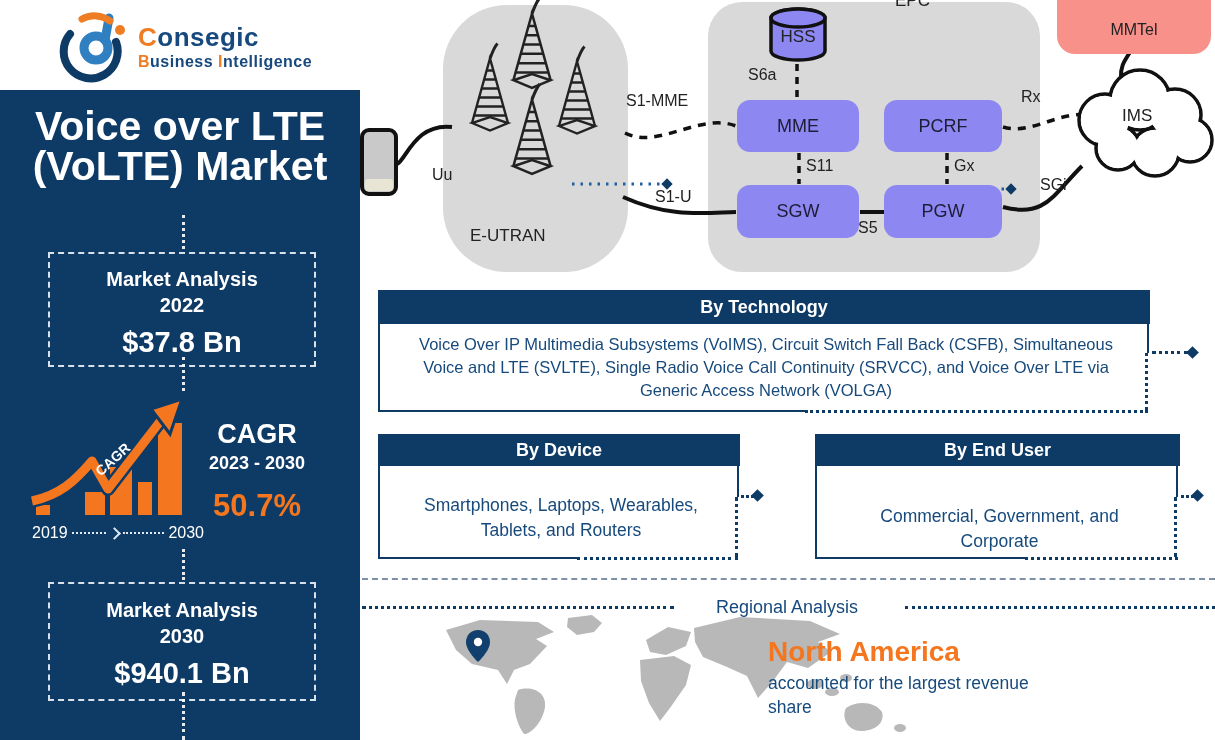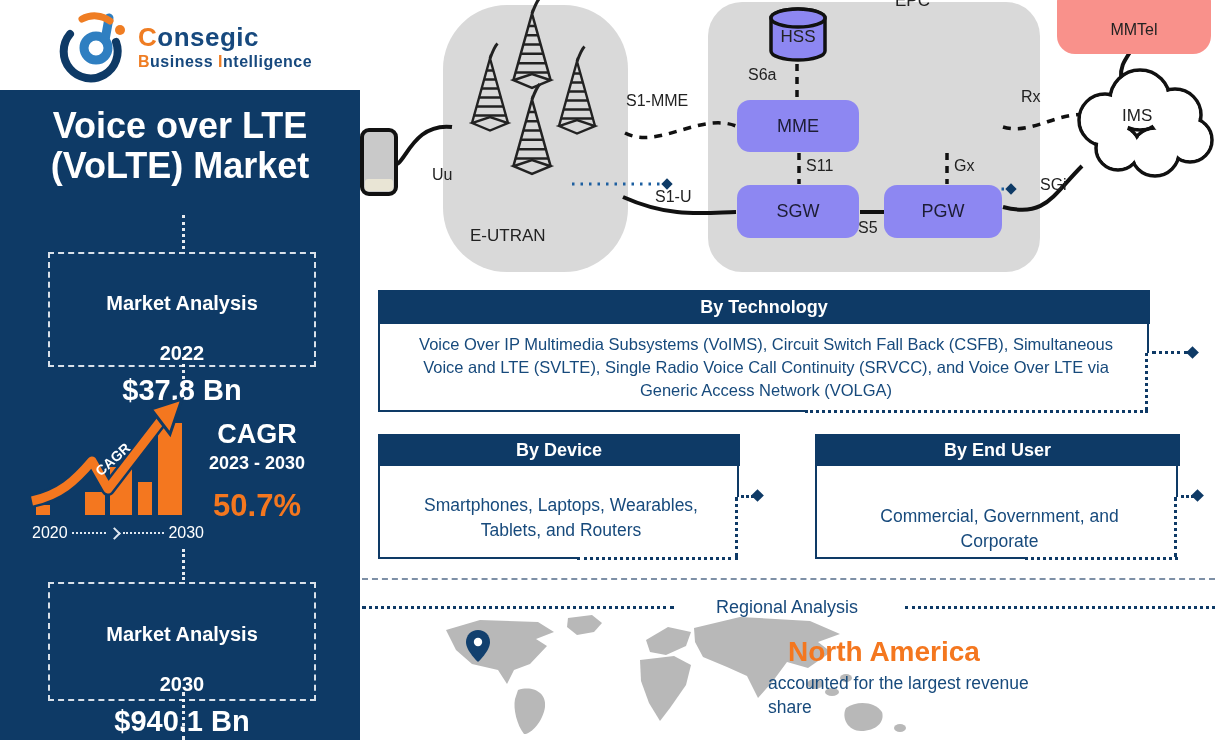--- a/index.html
+++ b/index.html
@@ -9,24 +9,24 @@
 
   
   .logo{left:52px;top:4px;width:280px;height:84px;display:flex;align-items:center;gap:6px;}
   .logo-text .l1{font-size:26px;font-weight:700;color:#17497e;letter-spacing:.5px;}
   .logo-text .l2{font-size:16px;font-weight:700;color:#17497e;letter-spacing:.5px;}
   .init{color:#ef7d23;}
 
   
   .sidebar{left:0;top:90px;width:360px;height:650px;background:#0e3a66;}
   .sb-title{left:18px;top:106px;width:324px;text-align:center;color:#fff;
-            font-size:36px;line-height:40px;font-weight:800;}
+            font-size:41px;line-height:40px;font-weight:800;}
   .vdot{width:0;border-left:3px dotted rgba(255,255,255,.9);}
   .dash-box{border:2px dashed #d9e1ea;color:#fff;text-align:center;}
-  .dash-box .lab{font-size:20px;font-weight:700;line-height:26px;margin-top:24px;}
+  .dash-box .lab{font-size:20px;font-weight:700;line-height:26px;}
   .dash-box .val{font-size:29px;font-weight:800;margin-top:8px;}
   .cagr-block{color:#fff;text-align:center;}
   .cagr-block .h{font-size:27px;font-weight:800;line-height:30px;}
   .cagr-block .p{font-size:18px;font-weight:700;margin-top:4px;}
   .cagr-block .v{font-size:31px;font-weight:800;margin-top:14px;color:#f4771f;}
   .years{display:flex;align-items:center;color:#fff;font-size:16px;gap:4px;}
   .ydots{height:0;border-top:2px dotted #dfe7f0;flex:1;}
   .chev{width:7px;height:7px;border-top:2px solid #dfe7f0;border-right:2px solid #dfe7f0;
         transform:rotate(45deg);flex:none;}
 
@@ -48,21 +48,21 @@
             display:flex;align-items:center;justify-content:center;}
   .hsolid{height:0;border-top:2.5px solid #0e3a66;}
   .hdot{height:0;border-top:3px dotted #0e3a66;}
   .vsolid{width:0;border-left:2.5px solid #0e3a66;}
   .vdotn{width:0;border-left:3px dotted #0e3a66;}
   .dmd{width:9px;height:9px;background:#0e3a66;transform:rotate(45deg);}
 
   
   .hdash-gray{height:0;border-top:2px dashed #7e90a6;}
   .reg-label{font-size:18px;color:#17497c;}
-  .region{font-size:28px;font-weight:800;color:#f4771f;margin-left:20px;}
+  .region{font-size:28px;font-weight:800;color:#f4771f;}
   .region-desc{font-size:17.5px;color:#174a7c;line-height:24px;}
 </style>
 </head>
 <body>
 
 <div class="canvas">
 
   <div class="abs logo">
     <svg width="80" height="80" viewBox="0 0 80 80">
       <path d="M18,28 A27,27 0 1 0 64,36" fill="none" stroke="#0e3a66" stroke-width="8" stroke-linecap="round"></path>
@@ -102,21 +102,21 @@
     <text transform="translate(86,70) rotate(-42)" font-size="14" font-weight="bold" fill="#ffffff" text-anchor="middle">CAGR</text>
   </svg>
 
   <div class="abs cagr-block" style="left:196px;top:419px;width:122px;">
     <div class="h">CAGR</div>
     <div class="p">2023 - 2030</div>
     <div class="v">50.7%</div>
   </div>
 
   <div class="abs years" style="left:32px;top:524px;width:172px;">
-    <span>2020</span>
+    <span>2019</span>
     <span class="ydots" style="flex:.9"></span>
     <span class="chev"></span>
     <span class="ydots" style="flex:1.1"></span>
     <span>2030</span>
   </div>
 
   <div class="abs vdot" style="left:182px;top:549px;height:31px;"></div>
   <div class="abs dash-box" style="left:48px;top:582px;width:264px;height:102px;padding-top:13px;">
     <div class="lab">Market Analysis</div>
     <div class="lab">2030</div>
@@ -183,20 +183,23 @@
     </div>
 
   <svg class="abs" style="left:763px;top:4px;" width="70" height="62" viewBox="0 0 70 62">
     <path d="M8,14 a27,9 0 0 1 54,0 v33 a27,9 0 0 1 -54,0 z" fill="#8d87f2" stroke="#111" stroke-width="3.5"></path>
     <ellipse cx="35" cy="14" rx="27" ry="9" fill="#8d87f2" stroke="#111" stroke-width="3.5"></ellipse>
   </svg>
   <div class="abs lbl" style="left:763px;top:27px;width:70px;text-align:center;font-size:17px;">HSS</div>
 
   <div class="abs node" style="left:737px;top:100px;width:122px;height:52px;">
       <span>MME</span>
+    </div>
+  <div class="abs node" style="left:884px;top:100px;width:118px;height:52px;">
+      <span>PCRF</span>
     </div>
   <div class="abs node" style="left:737px;top:185px;width:122px;height:53px;">
       <span>SGW</span>
     </div>
   <div class="abs node" style="left:884px;top:185px;width:118px;height:53px;">
       <span>PGW</span>
     </div>
 
   <div class="abs mmtel" style="left:1057px;top:-16px;width:154px;height:55px;">
       <span>MMTel</span>

